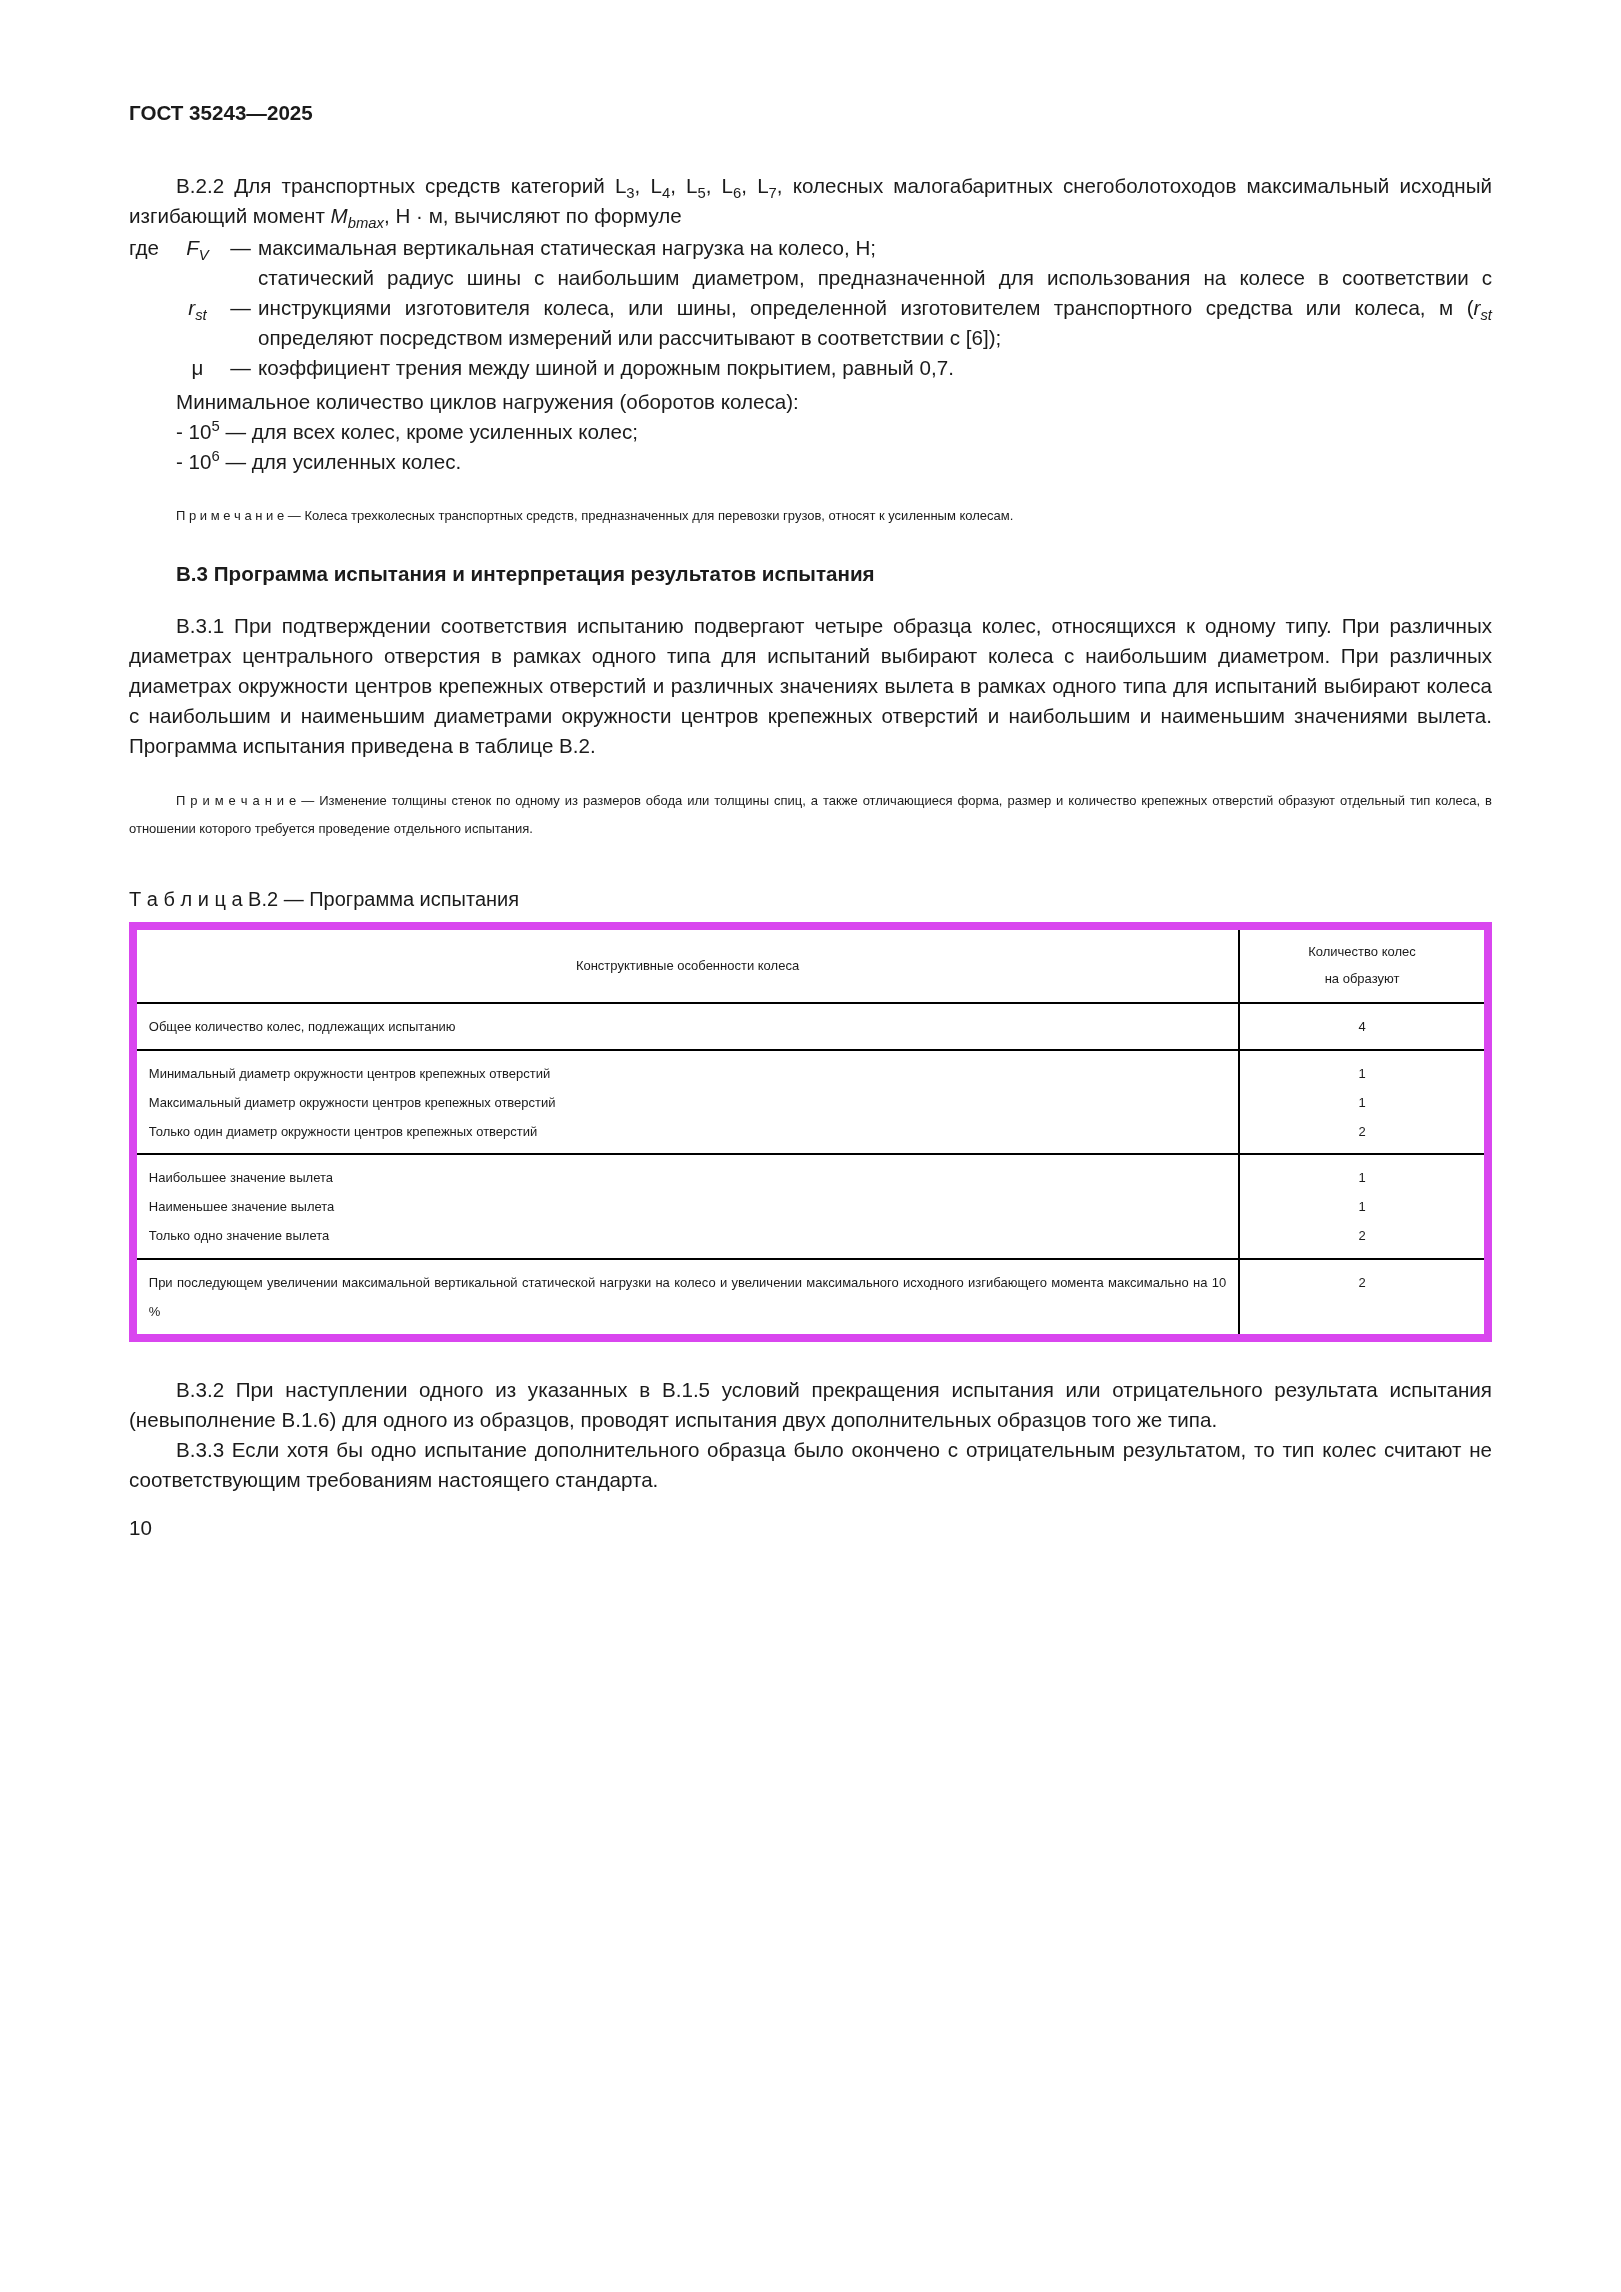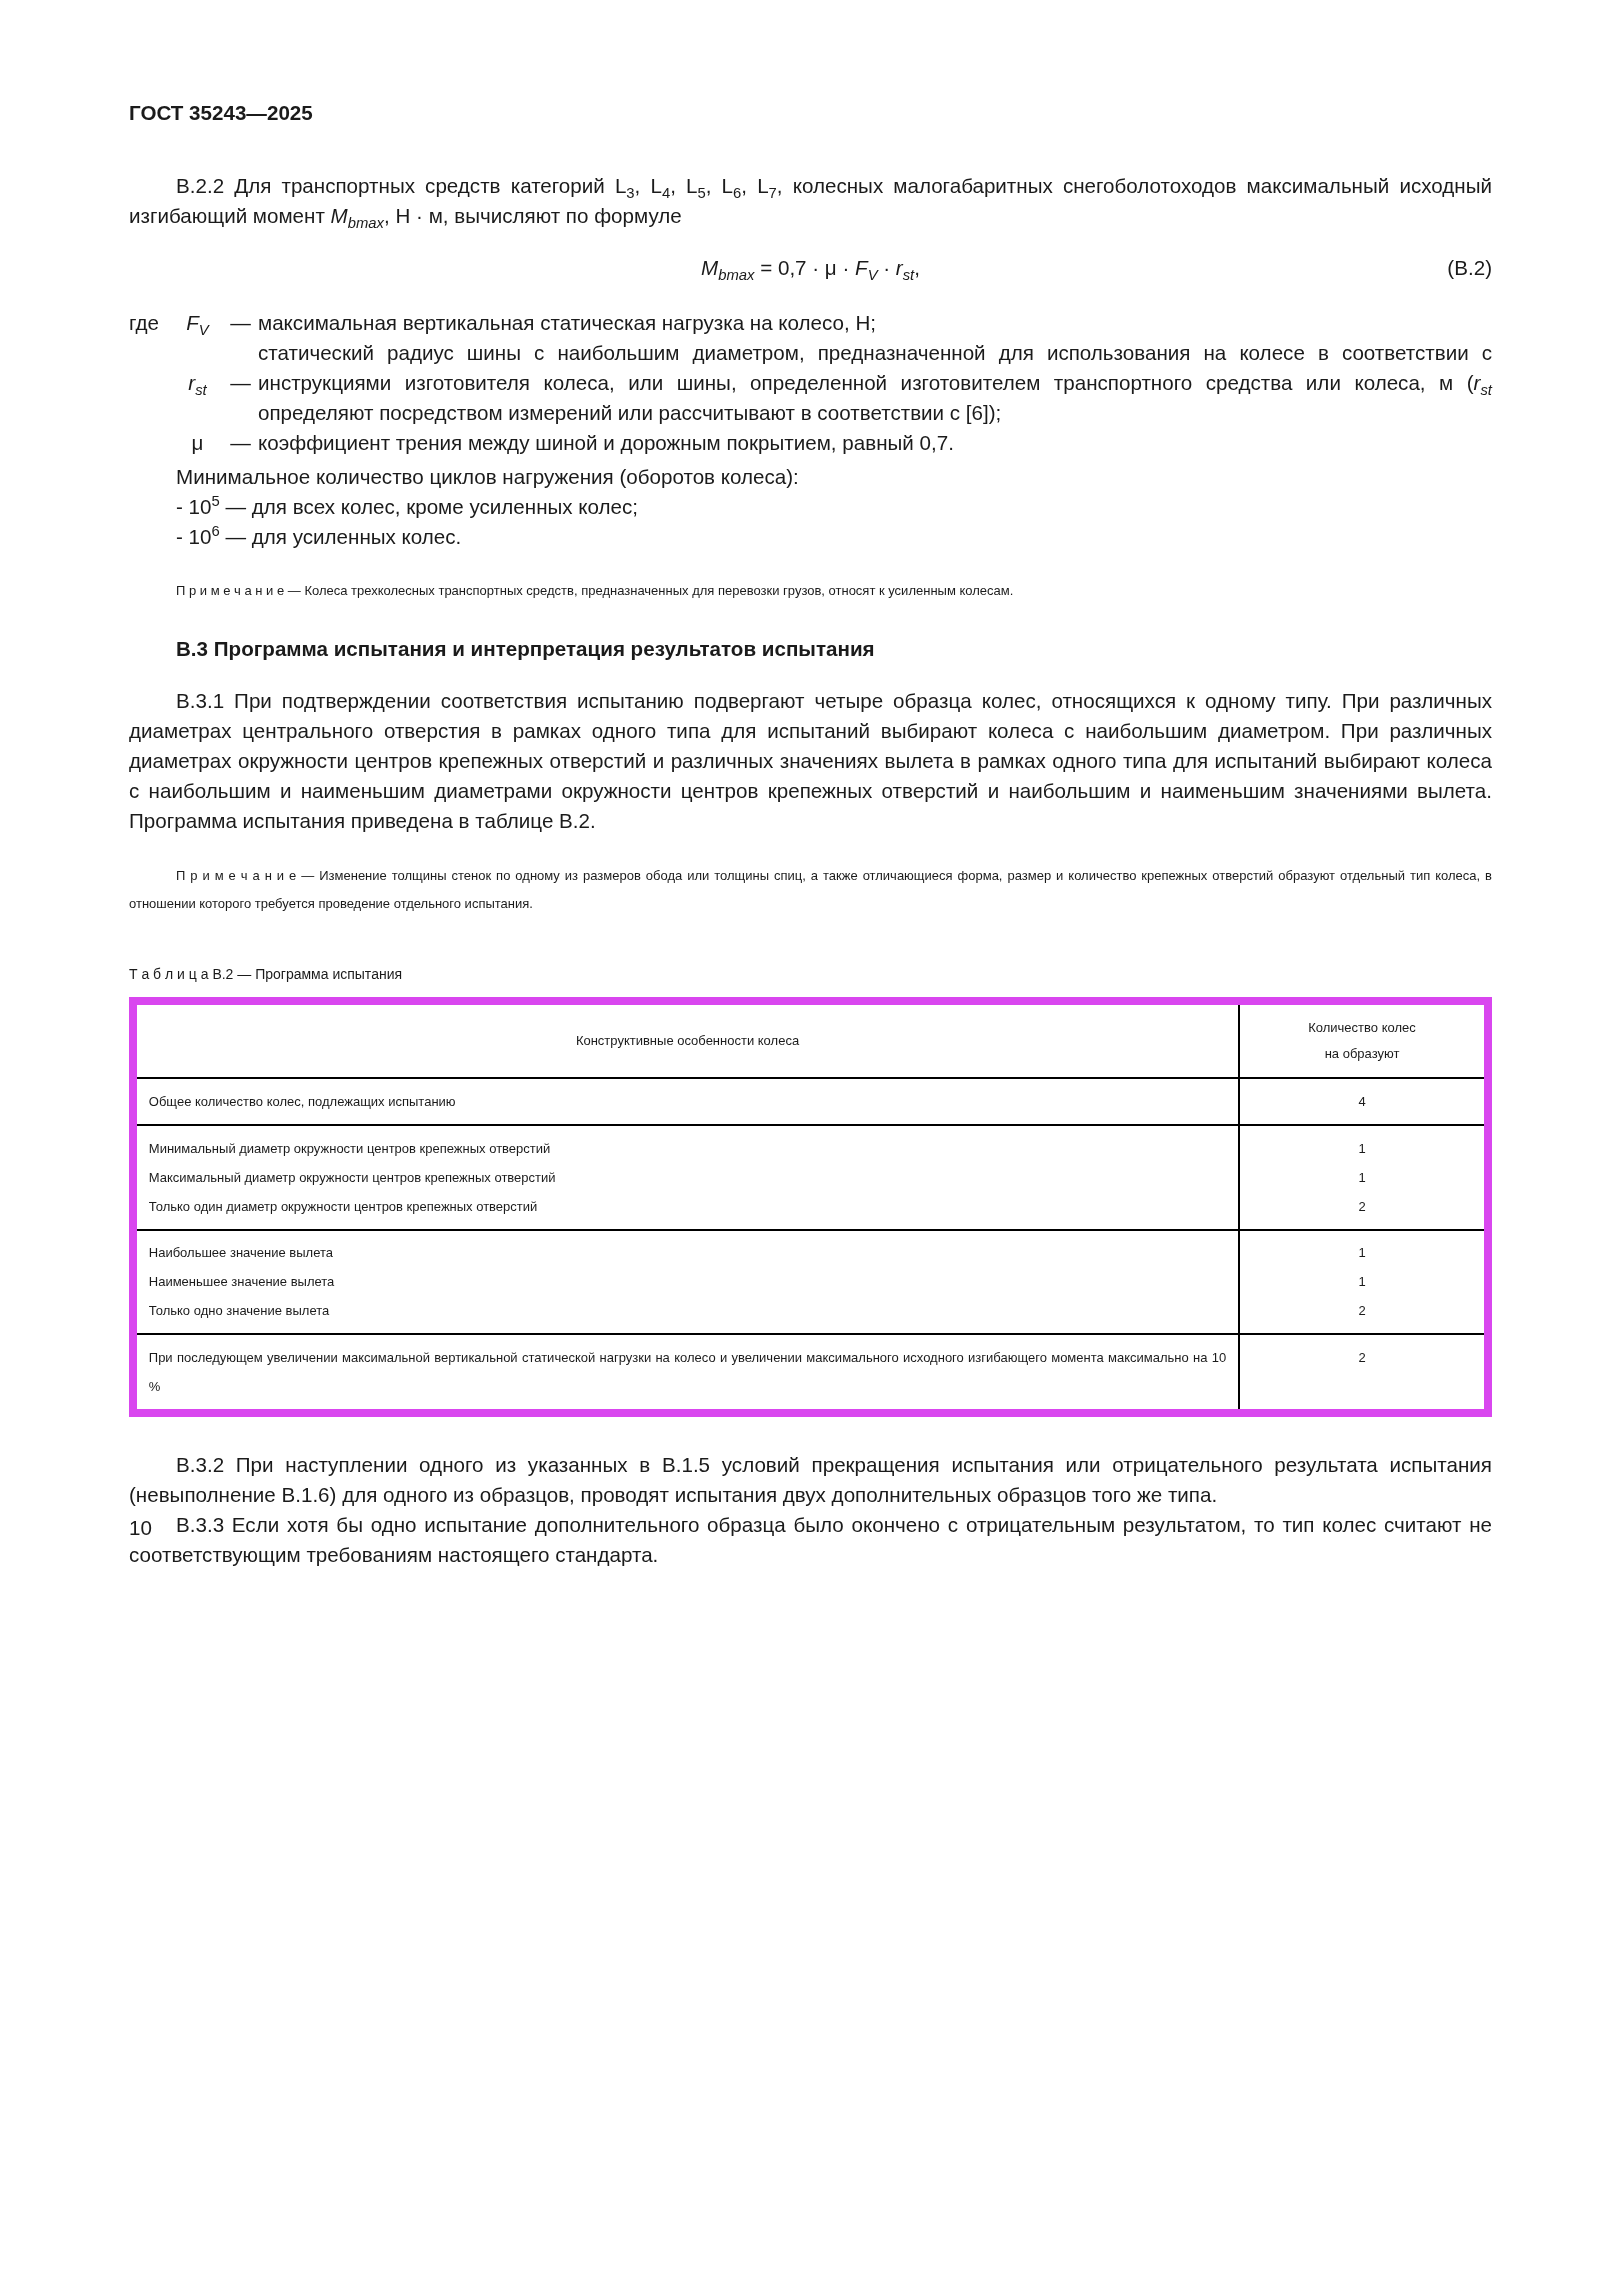--- a/index.html
+++ b/index.html
@@ -35,21 +35,21 @@
   .cycles { margin-left:47px; margin-top:3.9px; }
 
   .note {
     font-size:13px; line-height:28px;
     text-align:justify; text-indent:47px;
     margin-top:25.5px;
   }
 
   .section-heading { font-weight:bold; text-indent:47px; margin:29px 0 22px; }
 
-  .table-caption { margin:41px 0 7.8px; font-size:14px; }
+  .table-caption { margin:41px 0 7.8px; font-size:20px; }
 
   table.b2-table {
     width:100%;
     border-collapse:collapse;
     border:8px solid #d946ef;
     font-size:13px;
   }
   .b2-table col.col-count { width:249px; }
   .b2-table th {
     border-bottom:2.9px solid #000;
@@ -73,24 +73,20 @@
 </head>
 <body>
 
 <div class="page">
   <div class="content">
 
     <div class="doc-header">ГОСТ 35243—2025</div>
 
     <p class="body">В.2.2 Для транспортных средств категорий L<sub>3</sub>, L<sub>4</sub>, L<sub>5</sub>, L<sub>6</sub>, L<sub>7</sub>, колесных малогабаритных снегоболотоходов максимальный исходный изгибающий момент <i>M<sub>bmax</sub></i>, Н · м, вычисляют по формуле</p>
 
-    <div class="formula-row">
-      <span><i>M<sub>bmax</sub></i> = 0,7 · μ · <i>F<sub>V</sub></i> · <i>r<sub>st</sub></i>,</span>
-      <span class="formula-num">(В.2)</span>
-    </div>
 
     <div class="defs">
       <div class="def-row">
         <span class="def-where">где</span>
         <span class="def-sym"><i>F<sub>V</sub></i></span>
         <span class="def-dash">—</span>
         <span class="def-text">максимальная вертикальная статическая нагрузка на колесо, Н;</span>
       </div>
       <div class="def-row">
         <span class="def-where"></span>

